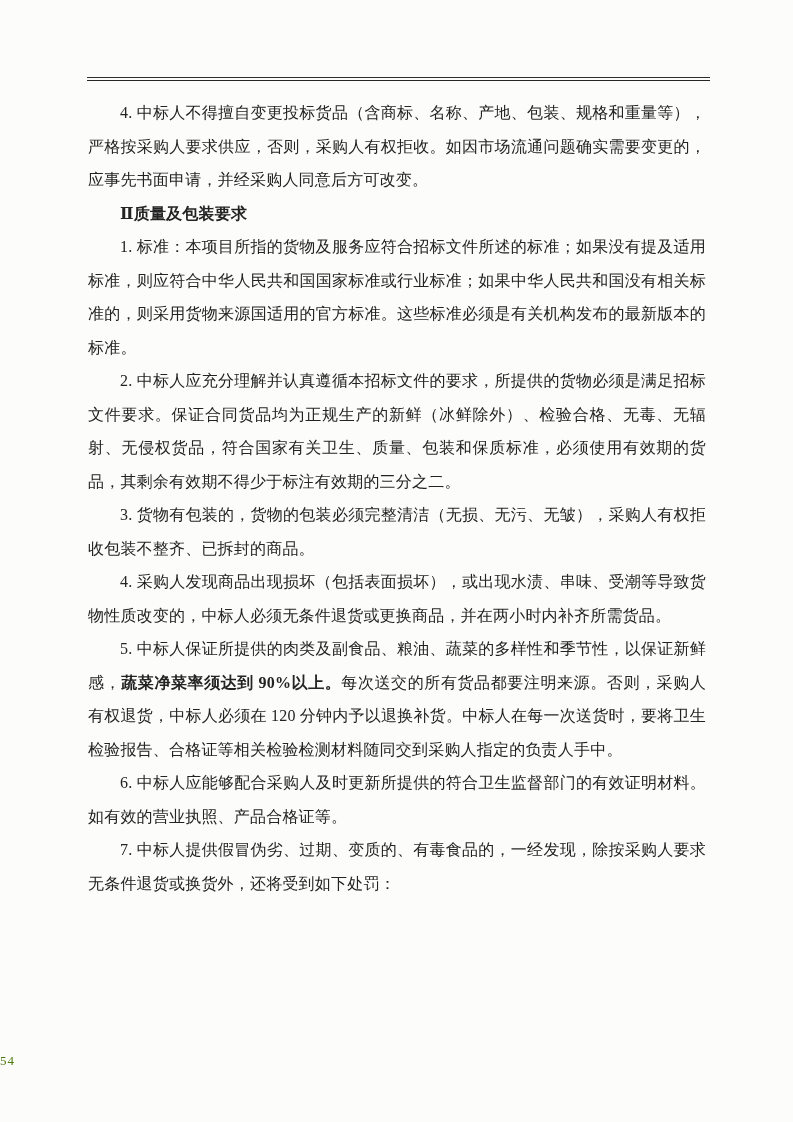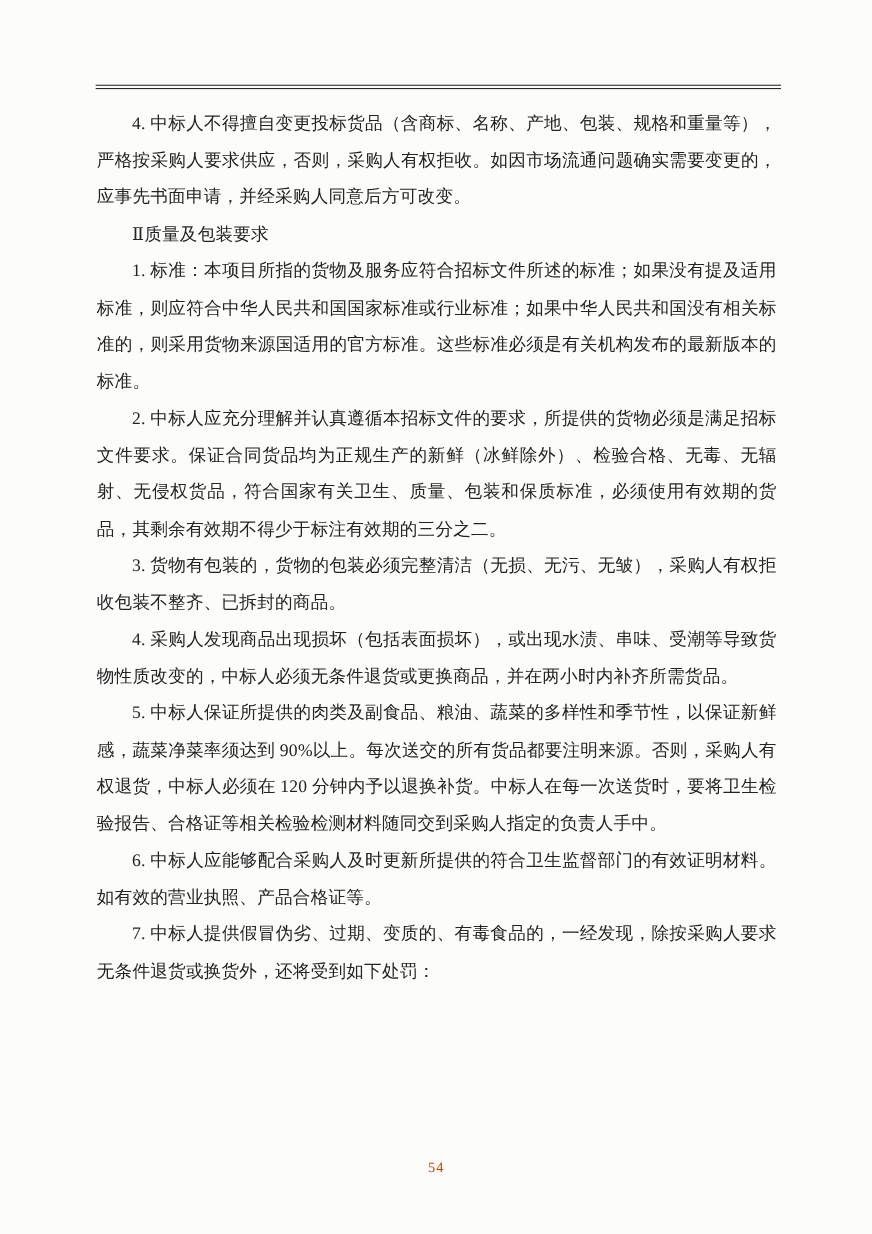--- a/index.html
+++ b/index.html
@@ -40,30 +40,30 @@
     text-align: justify;
     text-indent: 32px;
     letter-spacing: 0.2px;
     word-break: break-all;
   }
   .para.heading {
     font-weight: 700;
     text-align: left;
   }
   .bold {
-    font-weight: 400;
+    font-weight: 700;
   }
   .page-number {
     position: absolute;
     left: 0;
     top: 1053px;
     width: 100%;
-    text-align: center;
+    text-align: left;
     font-size: 13px;
-    color: #c2410c;
+    color: #4d7c0f;
     letter-spacing: 1px;
   }
 </style>
 </head>
 <body>
 
 <div class="page">
   <div class="header-rule"></div>
   <div class="content" id="doc-body">
       <p class="para body"><span>4. 中标人不得擅自变更投标货品（含商标、名称、产地、包装、规格和重量等），严格按采购人要求供应，否则，采购人有权拒收。如因市场流通问题确实需要变更的，应事先书面申请，并经采购人同意后方可改变。</span></p>

